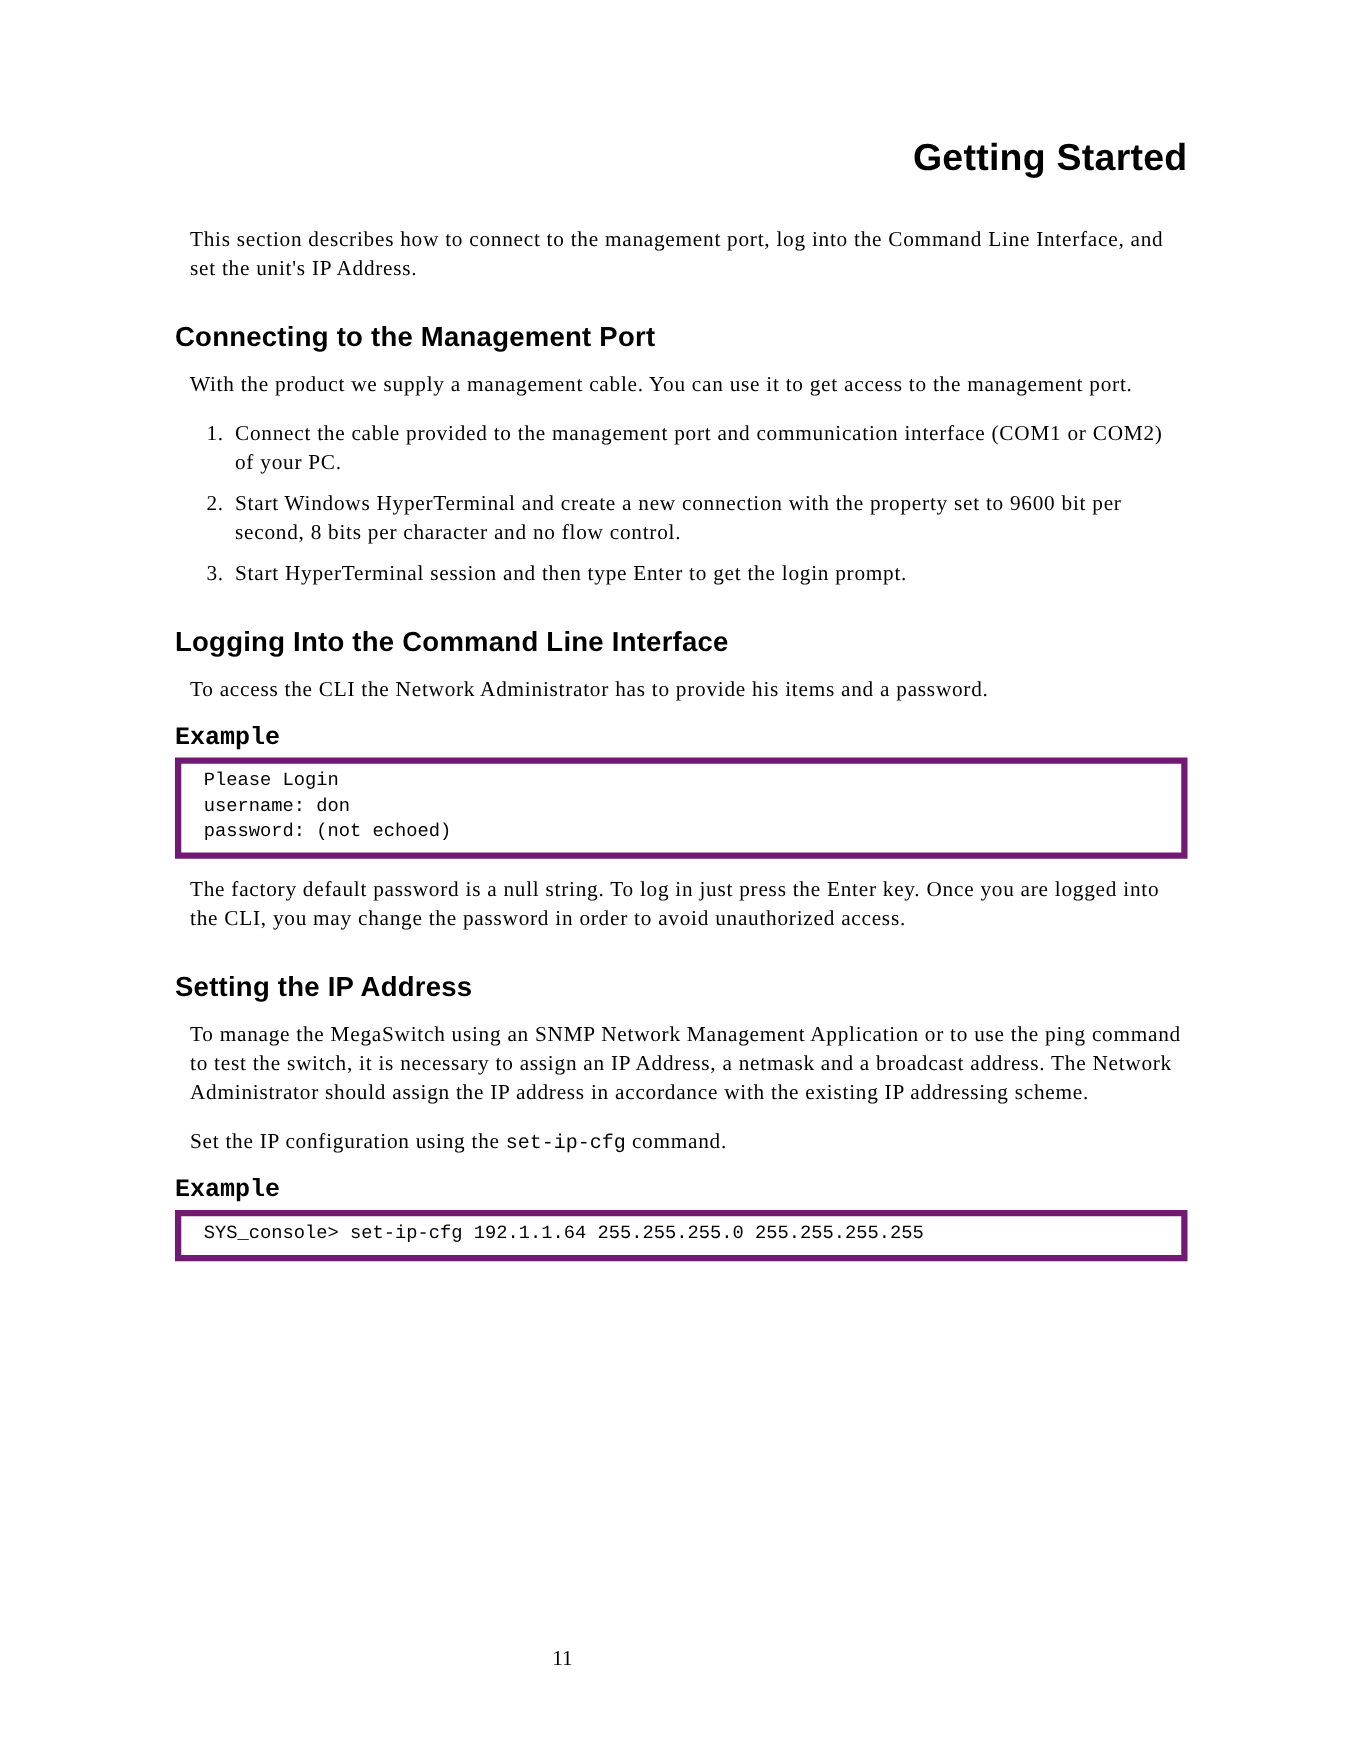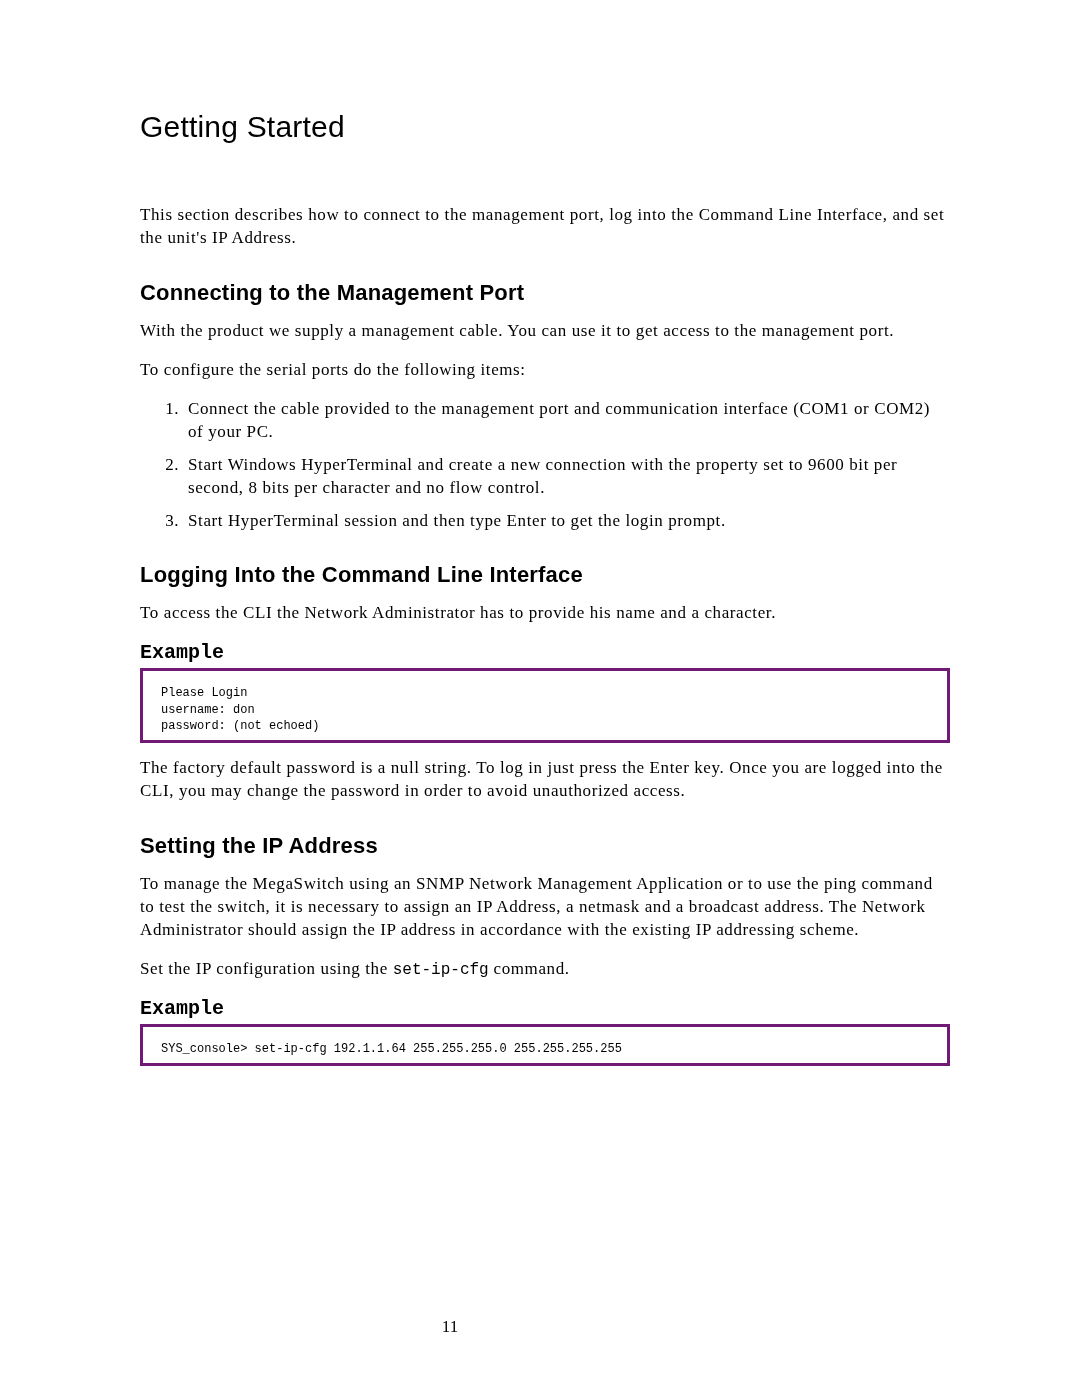--- a/index.html
+++ b/index.html
@@ -12,31 +12,32 @@
     box-sizing: border-box;
     width: 1080px;
     min-height: 1397px;
     padding: 110px 130px 0 140px;
     font-family: Georgia, "Times New Roman", serif;
     color: #000;
     position: relative;
   }
   .chapter-title {
     font-family: "Helvetica Neue", Helvetica, Arial, sans-serif;
-    font-weight: 400;
+    font-weight: 700;
     font-size: 30px;
+    text-align: right;
     letter-spacing: 0.2px;
-    margin: 0 0 60px 0;
+    margin: 0 0 37px 0;
   }
   .body-text {
     font-family: Georgia, "Times New Roman", serif;
     font-size: 17px;
     letter-spacing: 0.6px;
     line-height: 1.35;
-    margin: 0 0 16px 0;
+    margin: 0 0 16px 12px;
   }
   .section-h2 {
     font-family: "Helvetica Neue", Helvetica, Arial, sans-serif;
     font-weight: 700;
     font-size: 22px;
     margin: 30px 0 14px 0;
     letter-spacing: 0.2px;
   }
   ol.steps {
     font-family: Georgia, "Times New Roman", serif;
@@ -50,24 +51,24 @@
     margin-bottom: 10px;
     padding-left: 4px;
   }
   .example-label {
     font-family: "Courier New", Courier, monospace;
     font-weight: 700;
     font-size: 20px;
     margin: 10px 0 4px 0;
   }
   .code-box {
-    border: 3px solid #701a75;
+    border: 5px solid #701a75;
     font-family: "Courier New", Courier, monospace;
-    font-size: 12px;
-    padding: 14px 18px 6px 18px;
+    font-size: 15px;
+    padding: 4px 18px 6px 18px;
     white-space: pre;
     line-height: 1.35;
     margin: 0 0 14px 0;
   }
   .inline-code {
     font-family: "Courier New", Courier, monospace;
     font-size: 16px;
     letter-spacing: 0;
   }
   .page-num {
@@ -84,29 +85,28 @@
 <body>
 
 <div class="page">
 
   <h1 class="chapter-title">Getting Started</h1>
 
   <p class="body-text">This section describes how to connect to the management port, log into the Command Line Interface, and set the unit's IP Address.</p>
 
   <h2 class="section-h2">Connecting to the Management Port</h2>
   <p class="body-text">With the product we supply a management cable.  You can use it to get access to the management port.</p>
-  <p class="body-text">To configure the serial ports do the following items:</p>
   <ol class="steps">
     <li>Connect the cable provided to the management port and communication interface (COM1 or COM2) of your PC.</li>
     <li>Start Windows HyperTerminal and create a new connection with the property set to 9600 bit per second, 8 bits per character and no flow control.</li>
     <li>Start HyperTerminal session and then type Enter to get the login prompt.</li>
   </ol>
 
   <h2 class="section-h2">Logging Into the Command Line Interface</h2>
-  <p class="body-text">To access the CLI the Network Administrator has to provide his name and a character.</p>
+  <p class="body-text">To access the CLI the Network Administrator has to provide his items and a password.</p>
   <div class="example-label">Example</div>
   <div class="code-box">Please Login
 username: don
 password: (not echoed)</div>
   <p class="body-text">The factory default password is a null string.  To log in just press the Enter key.  Once you are logged into the CLI, you may change the password in order to avoid unauthorized access.</p>
 
   <h2 class="section-h2">Setting the IP Address</h2>
   <p class="body-text">To manage the MegaSwitch using an SNMP Network Management Application or to use the ping command to test the switch, it is necessary to assign an IP Address, a netmask and a broadcast address.  The Network Administrator should assign the IP address in accordance with the existing IP addressing scheme.</p>
   <p class="body-text">
     <span>Set the IP configuration using the </span><span class="inline-code">set-ip-cfg</span><span> command.</span>

